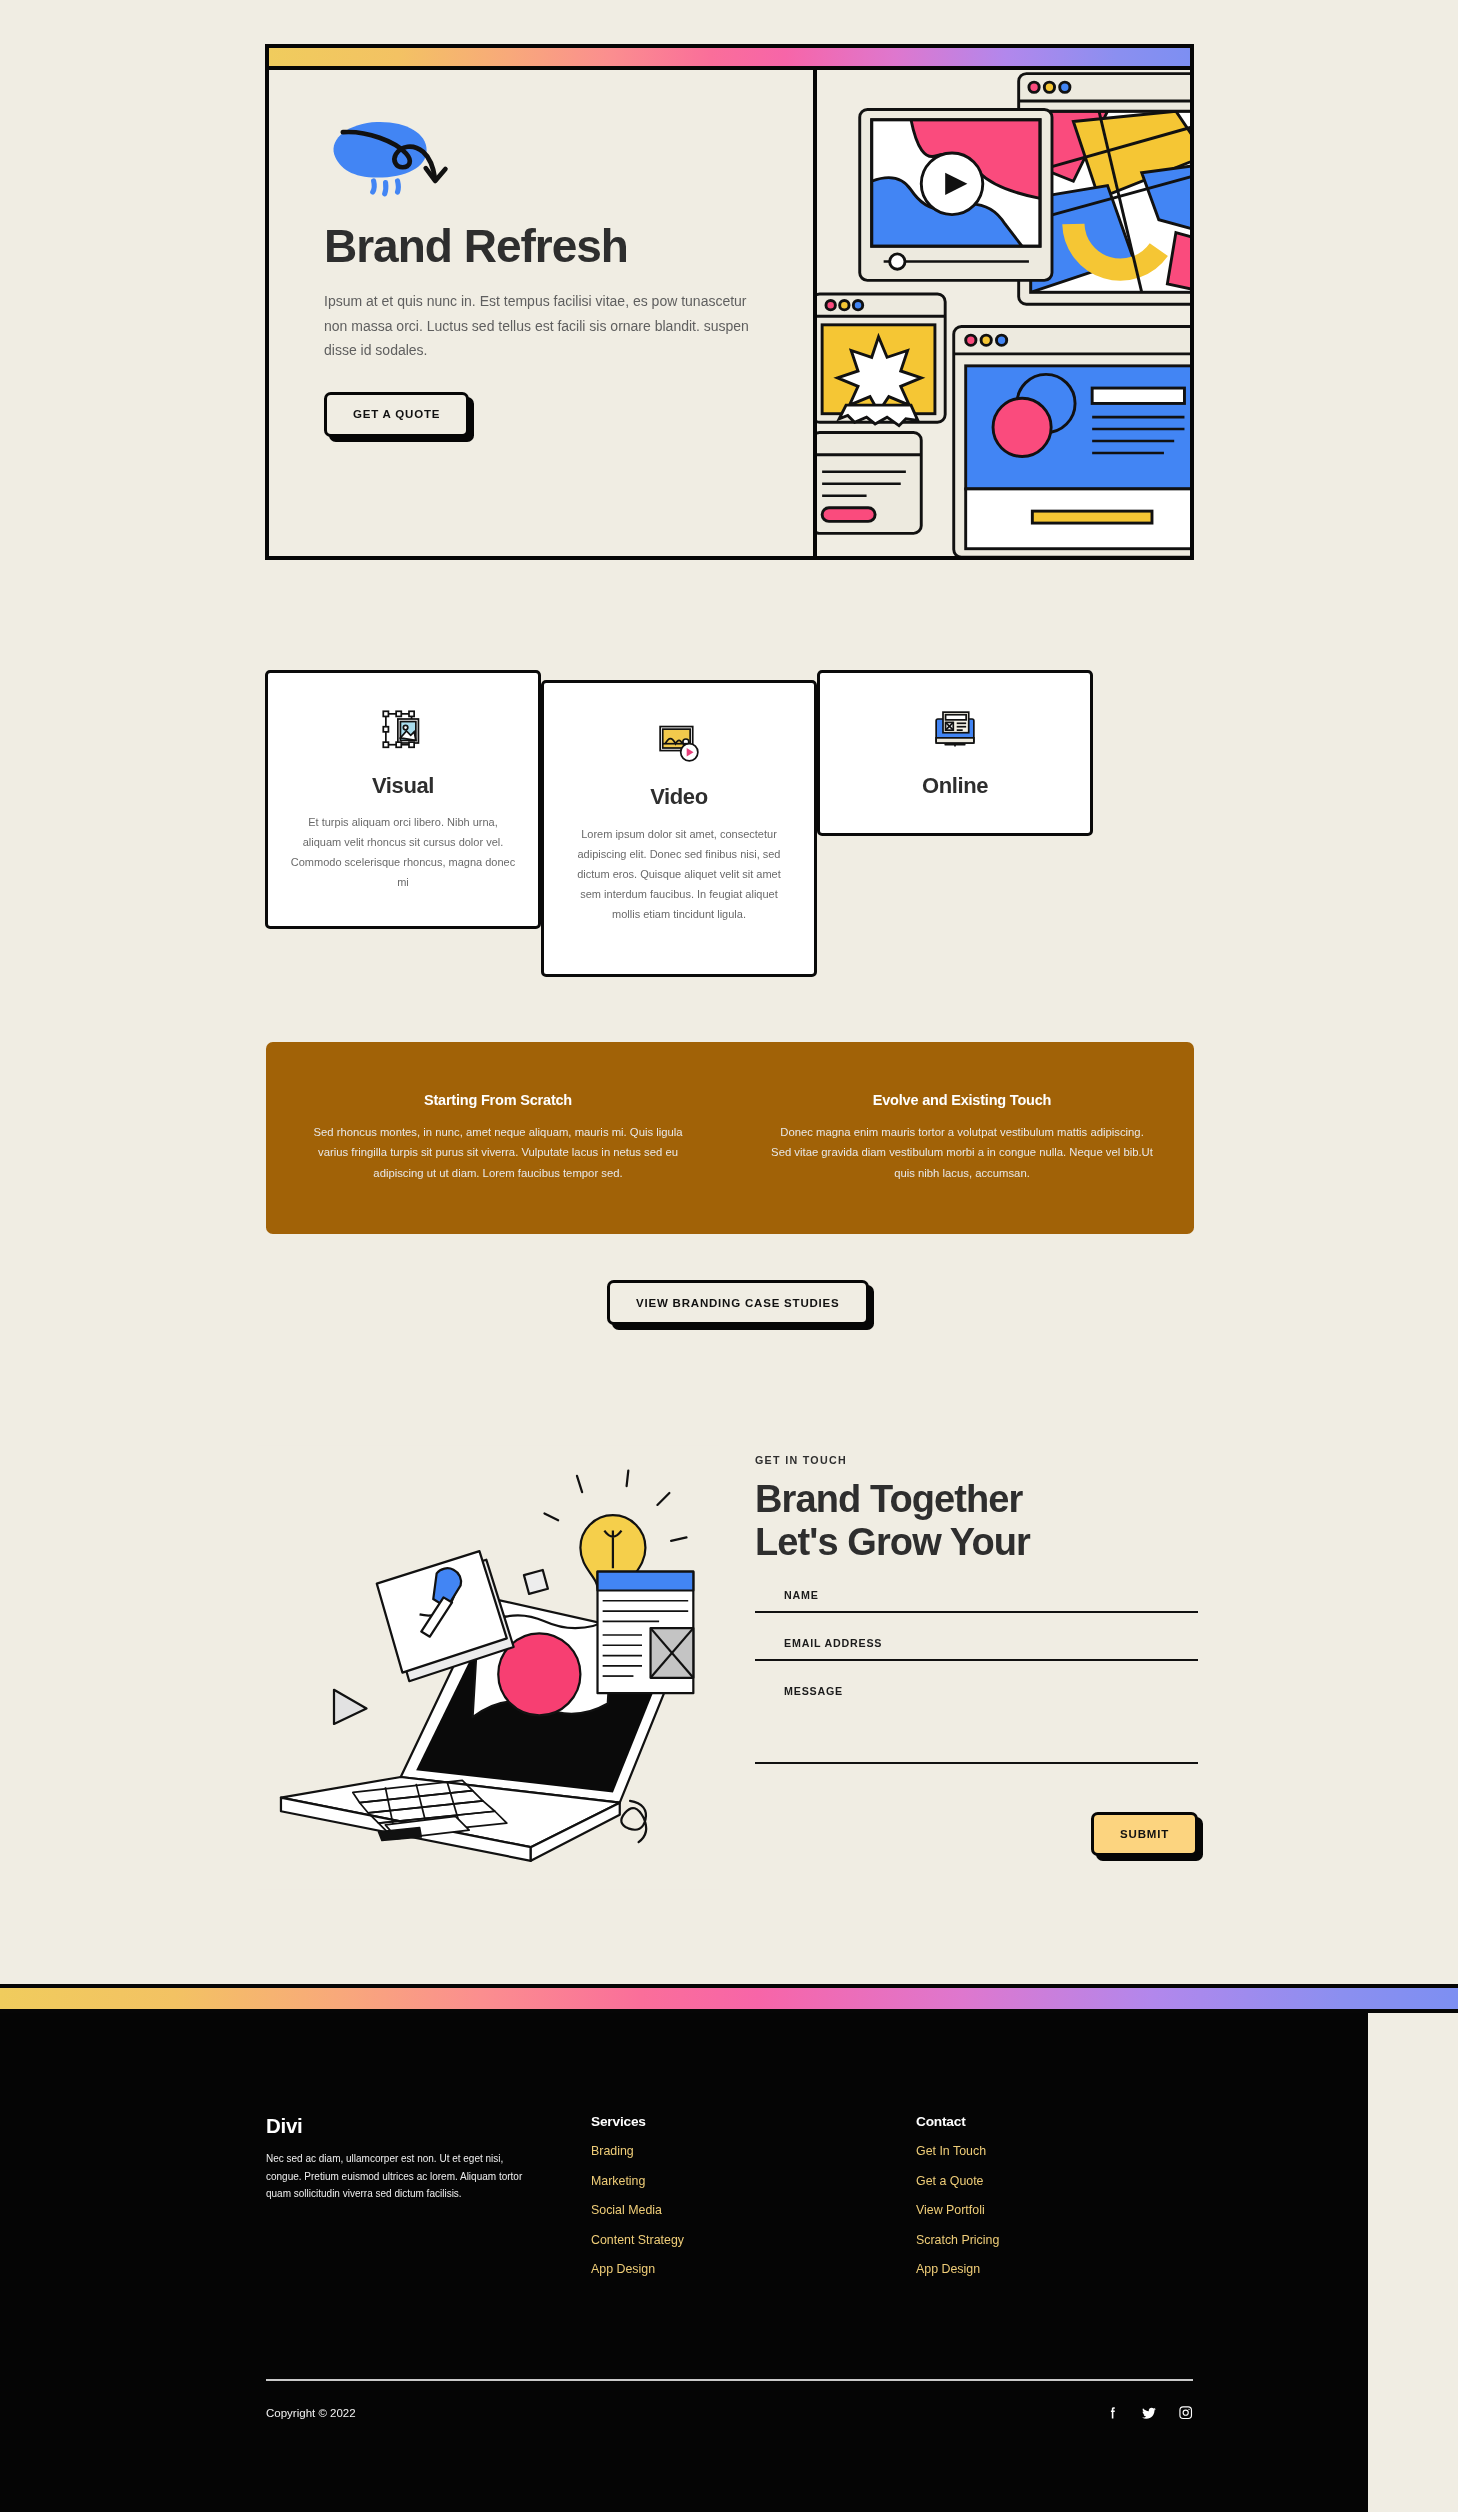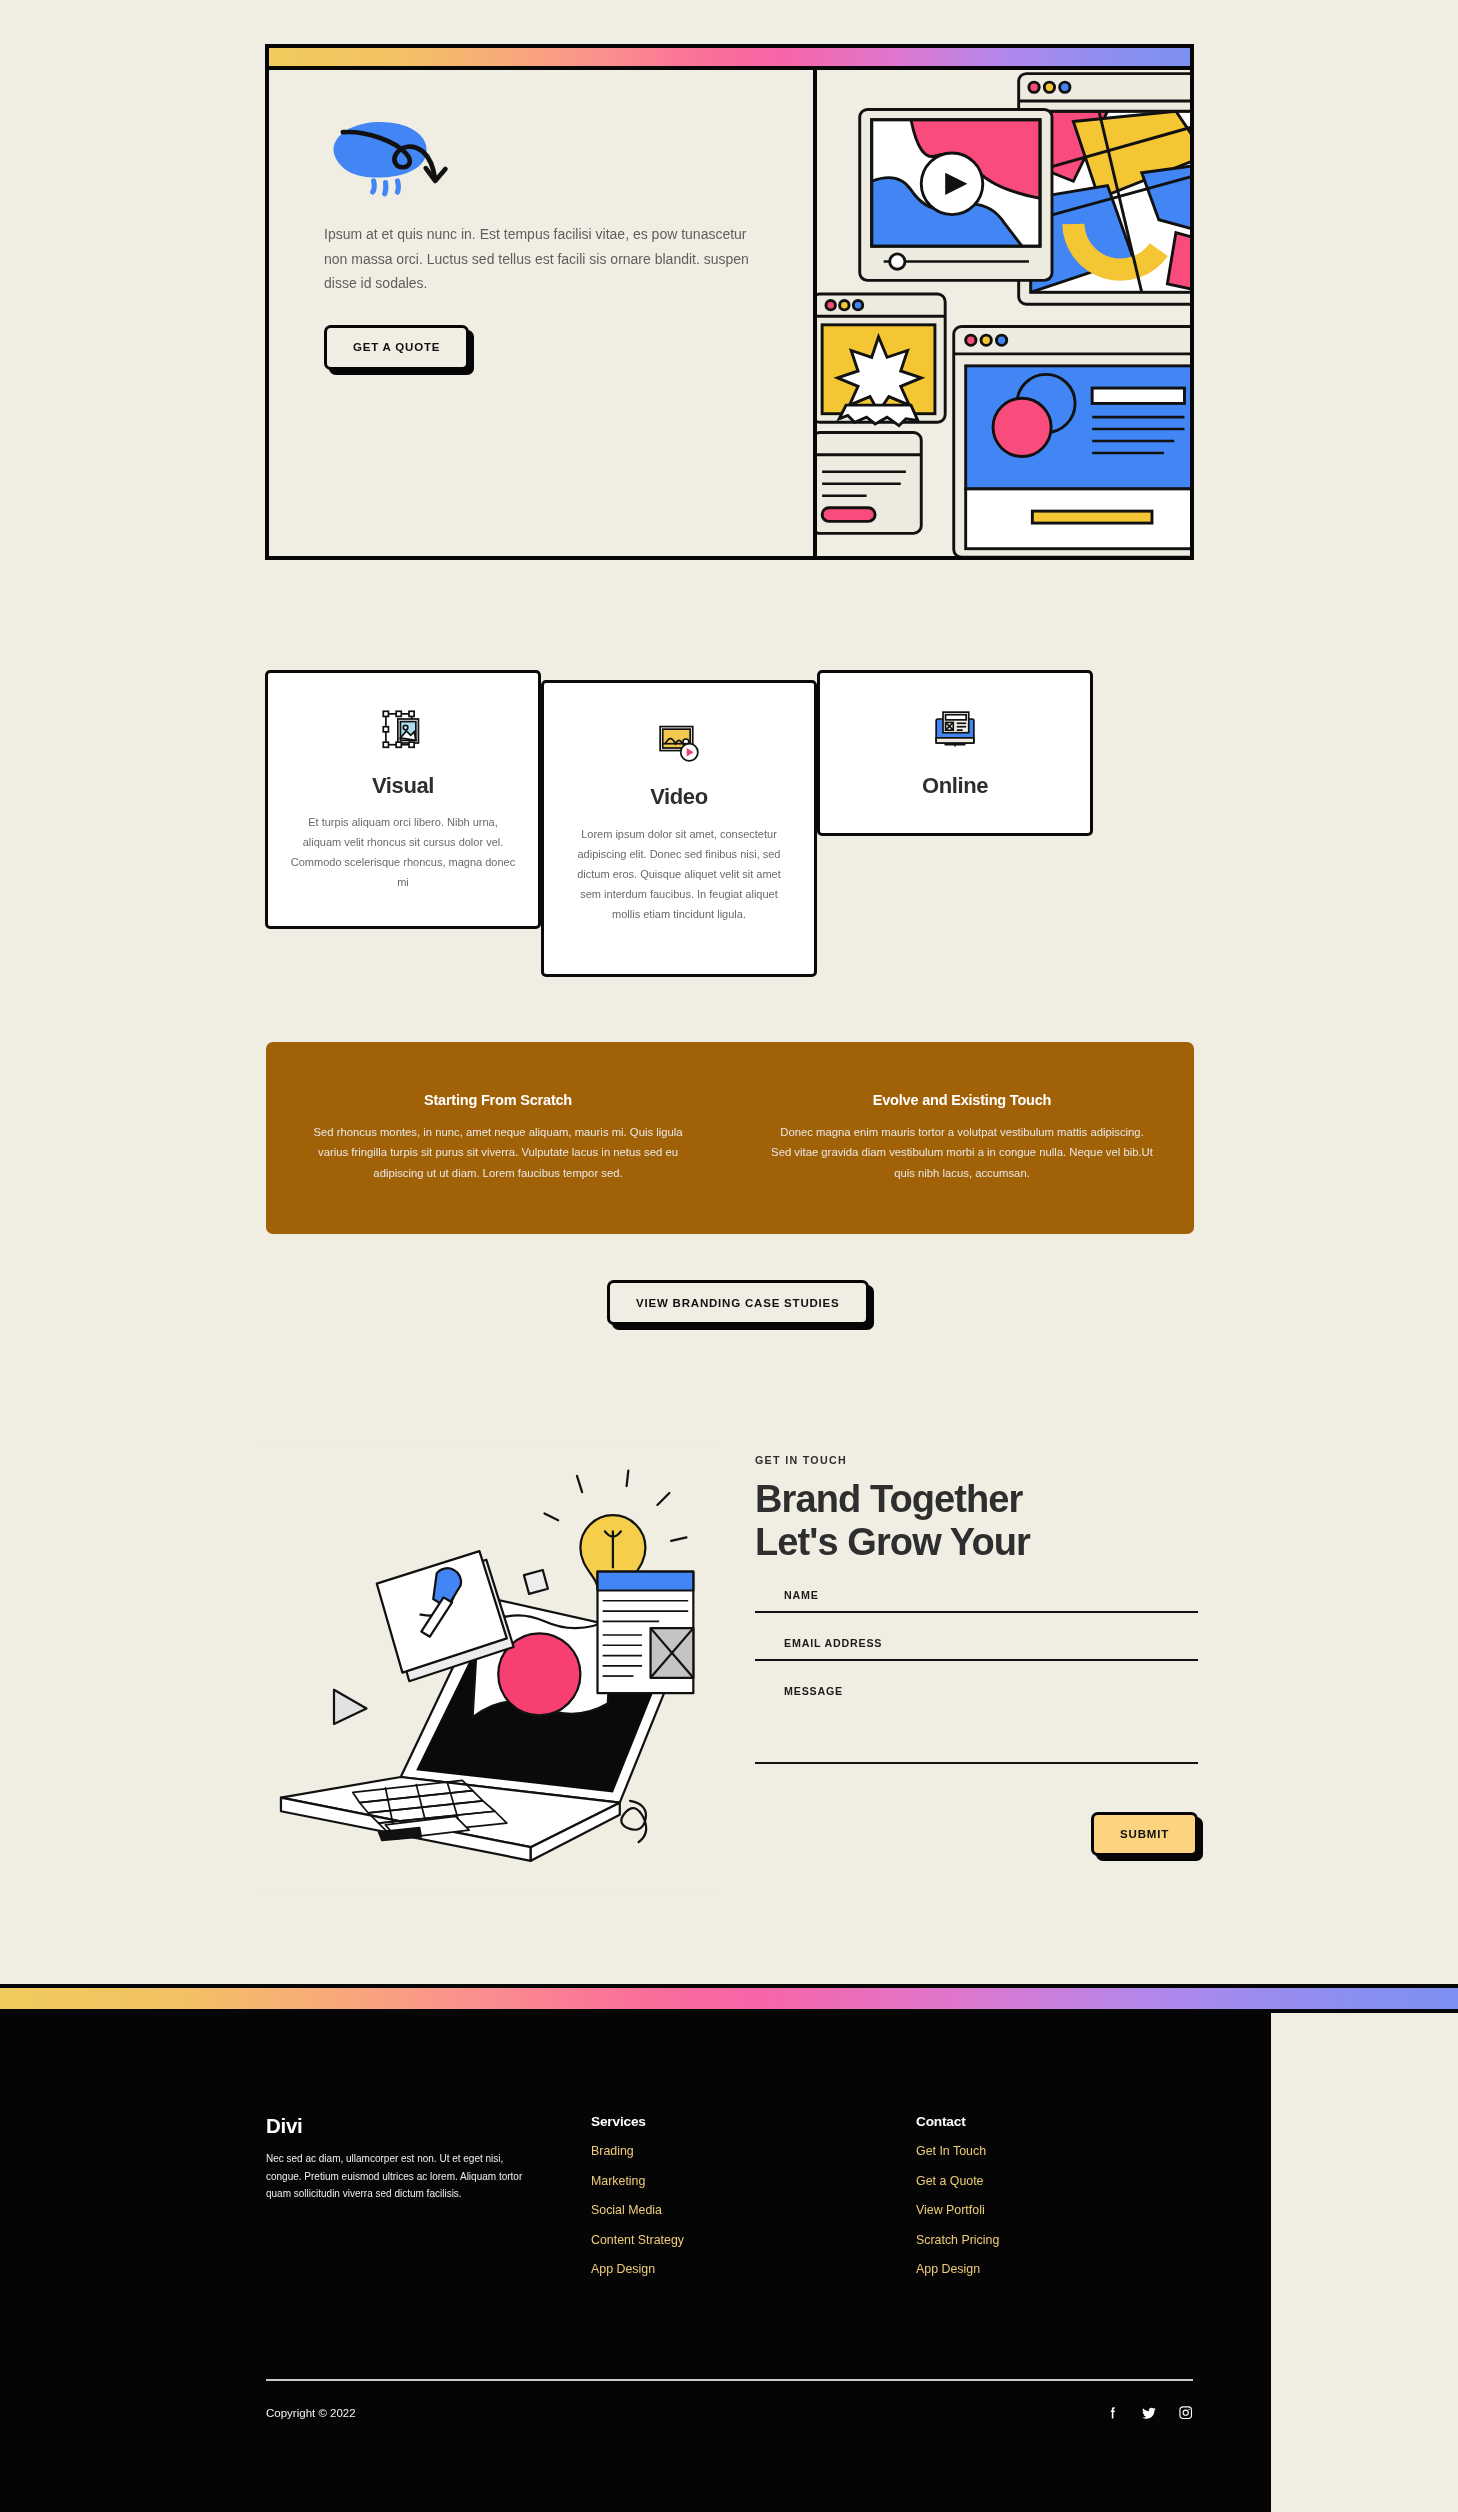--- a/index.html
+++ b/index.html
@@ -109,21 +109,21 @@
   .submit-row { display: flex; justify-content: flex-end; margin-top: 19px; }
   .btn-3d.yellow .face { background: #FCD47F; padding: 13px 26px; }
 
   
   .footer-grad {
     position: absolute; left: 0; top: 1984px; width: 1459px; height: 29px;
     background: linear-gradient(90deg,#F0CC5D 0%, #F3C263 12%, #F8A97A 23%, #FB8E8F 33%, #FA6E9A 44%, #F765A8 52%, #DE77CE 66%, #B287EC 79%, #8B8FF0 92%, #7D8FF2 100%);
     border-top: 4.3px solid #060606; border-bottom: 4.3px solid #060606;
   }
   .footer {
-    position: absolute; left: 0; top: 2013px; width: 1271px; height: 499px;
+    position: absolute; left: 0; top: 2013px; width: 1368px; height: 499px;
     background: #050505;
   }
   .footer-inner { position: absolute; left: 266px; top: 101px; width: 927px; display: flex; }
   .f-about { width: 325px; flex: 0 0 325px; padding-right: 51px; }
   .f-brand { color: #fff; font-size: 20.5px; font-weight: 800; letter-spacing: -0.3px; }
   .f-about-text { margin-top: 12px; color: #efefef; font-size: 10px; line-height: 1.75; }
   .f-col { width: 325px; flex: 0 0 325px; }
   .f-col-title { color: #fff; font-size: 13.7px; font-weight: 800; letter-spacing: -0.2px; }
   .f-link { display: block; margin-top: 15.4px; color: #EFCD78; font-size: 12.4px; text-decoration: none; cursor: pointer; }
   .f-rule { position: absolute; left: 266px; top: 366px; width: 927px; height: 1.7px; background: #c9c9c9; }
@@ -144,20 +144,21 @@
     <div class="hero-body">
       <div class="hero-left">
         <svg class="squiggle" viewBox="0 0 200 100">
           <path d="M12 47 C6 28 30 10 62 9 C96 8 120 22 120 42 C120 62 96 74 62 74 C34 74 18 64 12 47 Z" fill="#4285F4"></path>
           <path d="M22 21 C50 19 84 32 96 46 C104 55 100 62 92 62 C84 62 80 54 84 47 C90 37 104 34 116 44 C124 51 128 62 130 76" stroke="#111" stroke-width="5.5" fill="none" stroke-linecap="round"></path>
           <path d="M119 63 L130 78 L142 64" stroke="#111" stroke-width="5.5" fill="none" stroke-linecap="round" stroke-linejoin="round"></path>
           <path d="M58 78 q2 8 -1 13" stroke="#4285F4" stroke-width="6" stroke-linecap="round"></path>
           <path d="M72 80 q1 8 -1 13" stroke="#4285F4" stroke-width="6" stroke-linecap="round"></path>
           <path d="M86 78 q2 8 0 13" stroke="#4285F4" stroke-width="6" stroke-linecap="round"></path>
         </svg>
+        <h1 class="hero-title">Brand Refresh</h1>
         <p class="hero-para">Ipsum at et quis nunc in. Est tempus facilisi vitae, es pow tunascetur non massa orci. Luctus sed tellus est facili sis ornare blandit. suspen disse id sodales.</p>
         <div class="btn-3d">
           <div class="shadow"></div>
           <div class="face">GET A QUOTE</div>
         </div>
       </div>
       <div class="hero-right">
         <svg width="376" height="490" viewBox="0 0 440 573">
           <rect width="440" height="573" fill="#F0EDE3"></rect>
           <g stroke="#111" stroke-width="3.4" fill="none">

